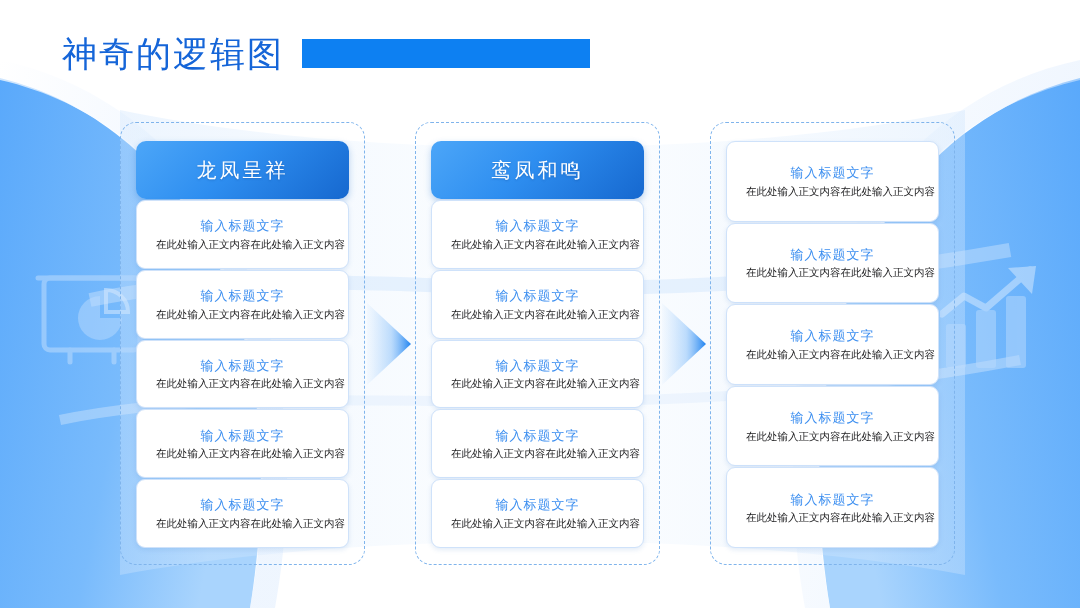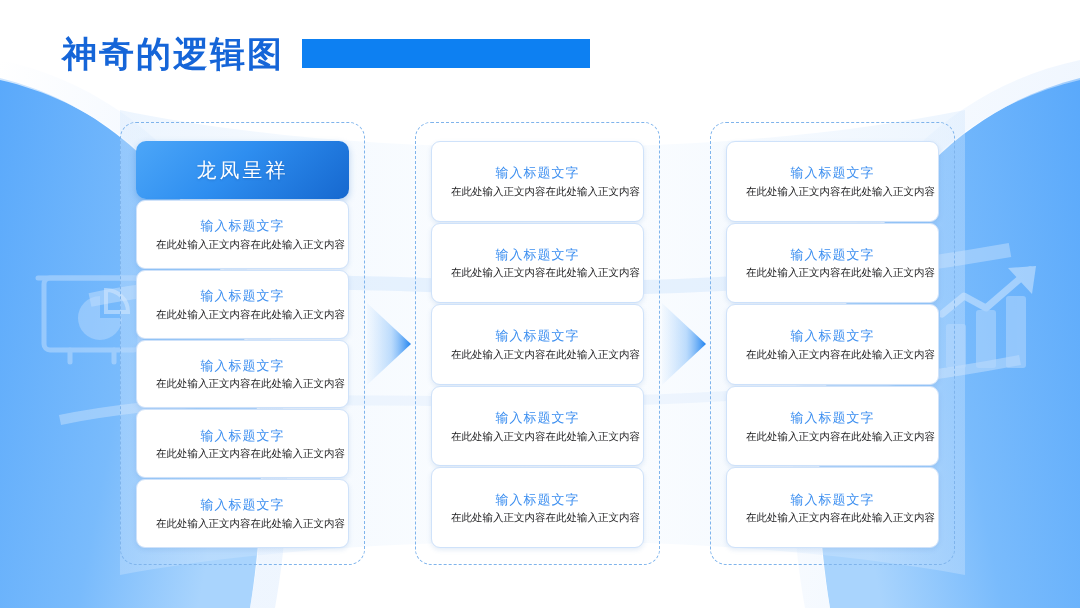--- a/index.html
+++ b/index.html
@@ -21,21 +21,21 @@
   .wm { position:absolute; opacity:.55; }
   .wm-left  { left:32px;  top:262px; }
   .wm-right { right:16px; top:262px; }
 
   
   .title-row {
     position:absolute; left:62px; top:36px;
     display:flex; align-items:center; gap:0px;
   }
   .title-text {
-    font-size:35px; font-weight:bold; letter-spacing:2px;
+    font-size:35px; font-weight:normal; letter-spacing:2px;
     color:#1565d8; line-height:1;
     text-shadow:0 1px 0 rgba(255,255,255,.6);
     white-space:nowrap;
   }
   .title-bar {
     width:288px; height:29px; background:#0d80f2;
     margin-left:18px;
   }
 
   
@@ -199,20 +199,21 @@
             <stop offset="0%" stop-color="#9ecbfb" stop-opacity="0.05"></stop>
             <stop offset="55%" stop-color="#8cc2fa" stop-opacity="0.55"></stop>
             <stop offset="100%" stop-color="#1f83f0" stop-opacity="1"></stop>
           </linearGradient>
         </defs>
         <path d="M2,4 L46,45 L2,86 Z" fill="url(#arrowGrad1)"></path>
       </svg>
     </div>
 
     <div class="column">
+      <div class="col-header">鸾凤和鸣</div>
       <div class="card">
         <div class="card-title">输入标题文字</div>
         <div class="card-body">在此处输入正文内容在此处输入正文内容</div>
       </div>
       <div class="card">
         <div class="card-title">输入标题文字</div>
         <div class="card-body">在此处输入正文内容在此处输入正文内容</div>
       </div>
       <div class="card">
         <div class="card-title">输入标题文字</div>

